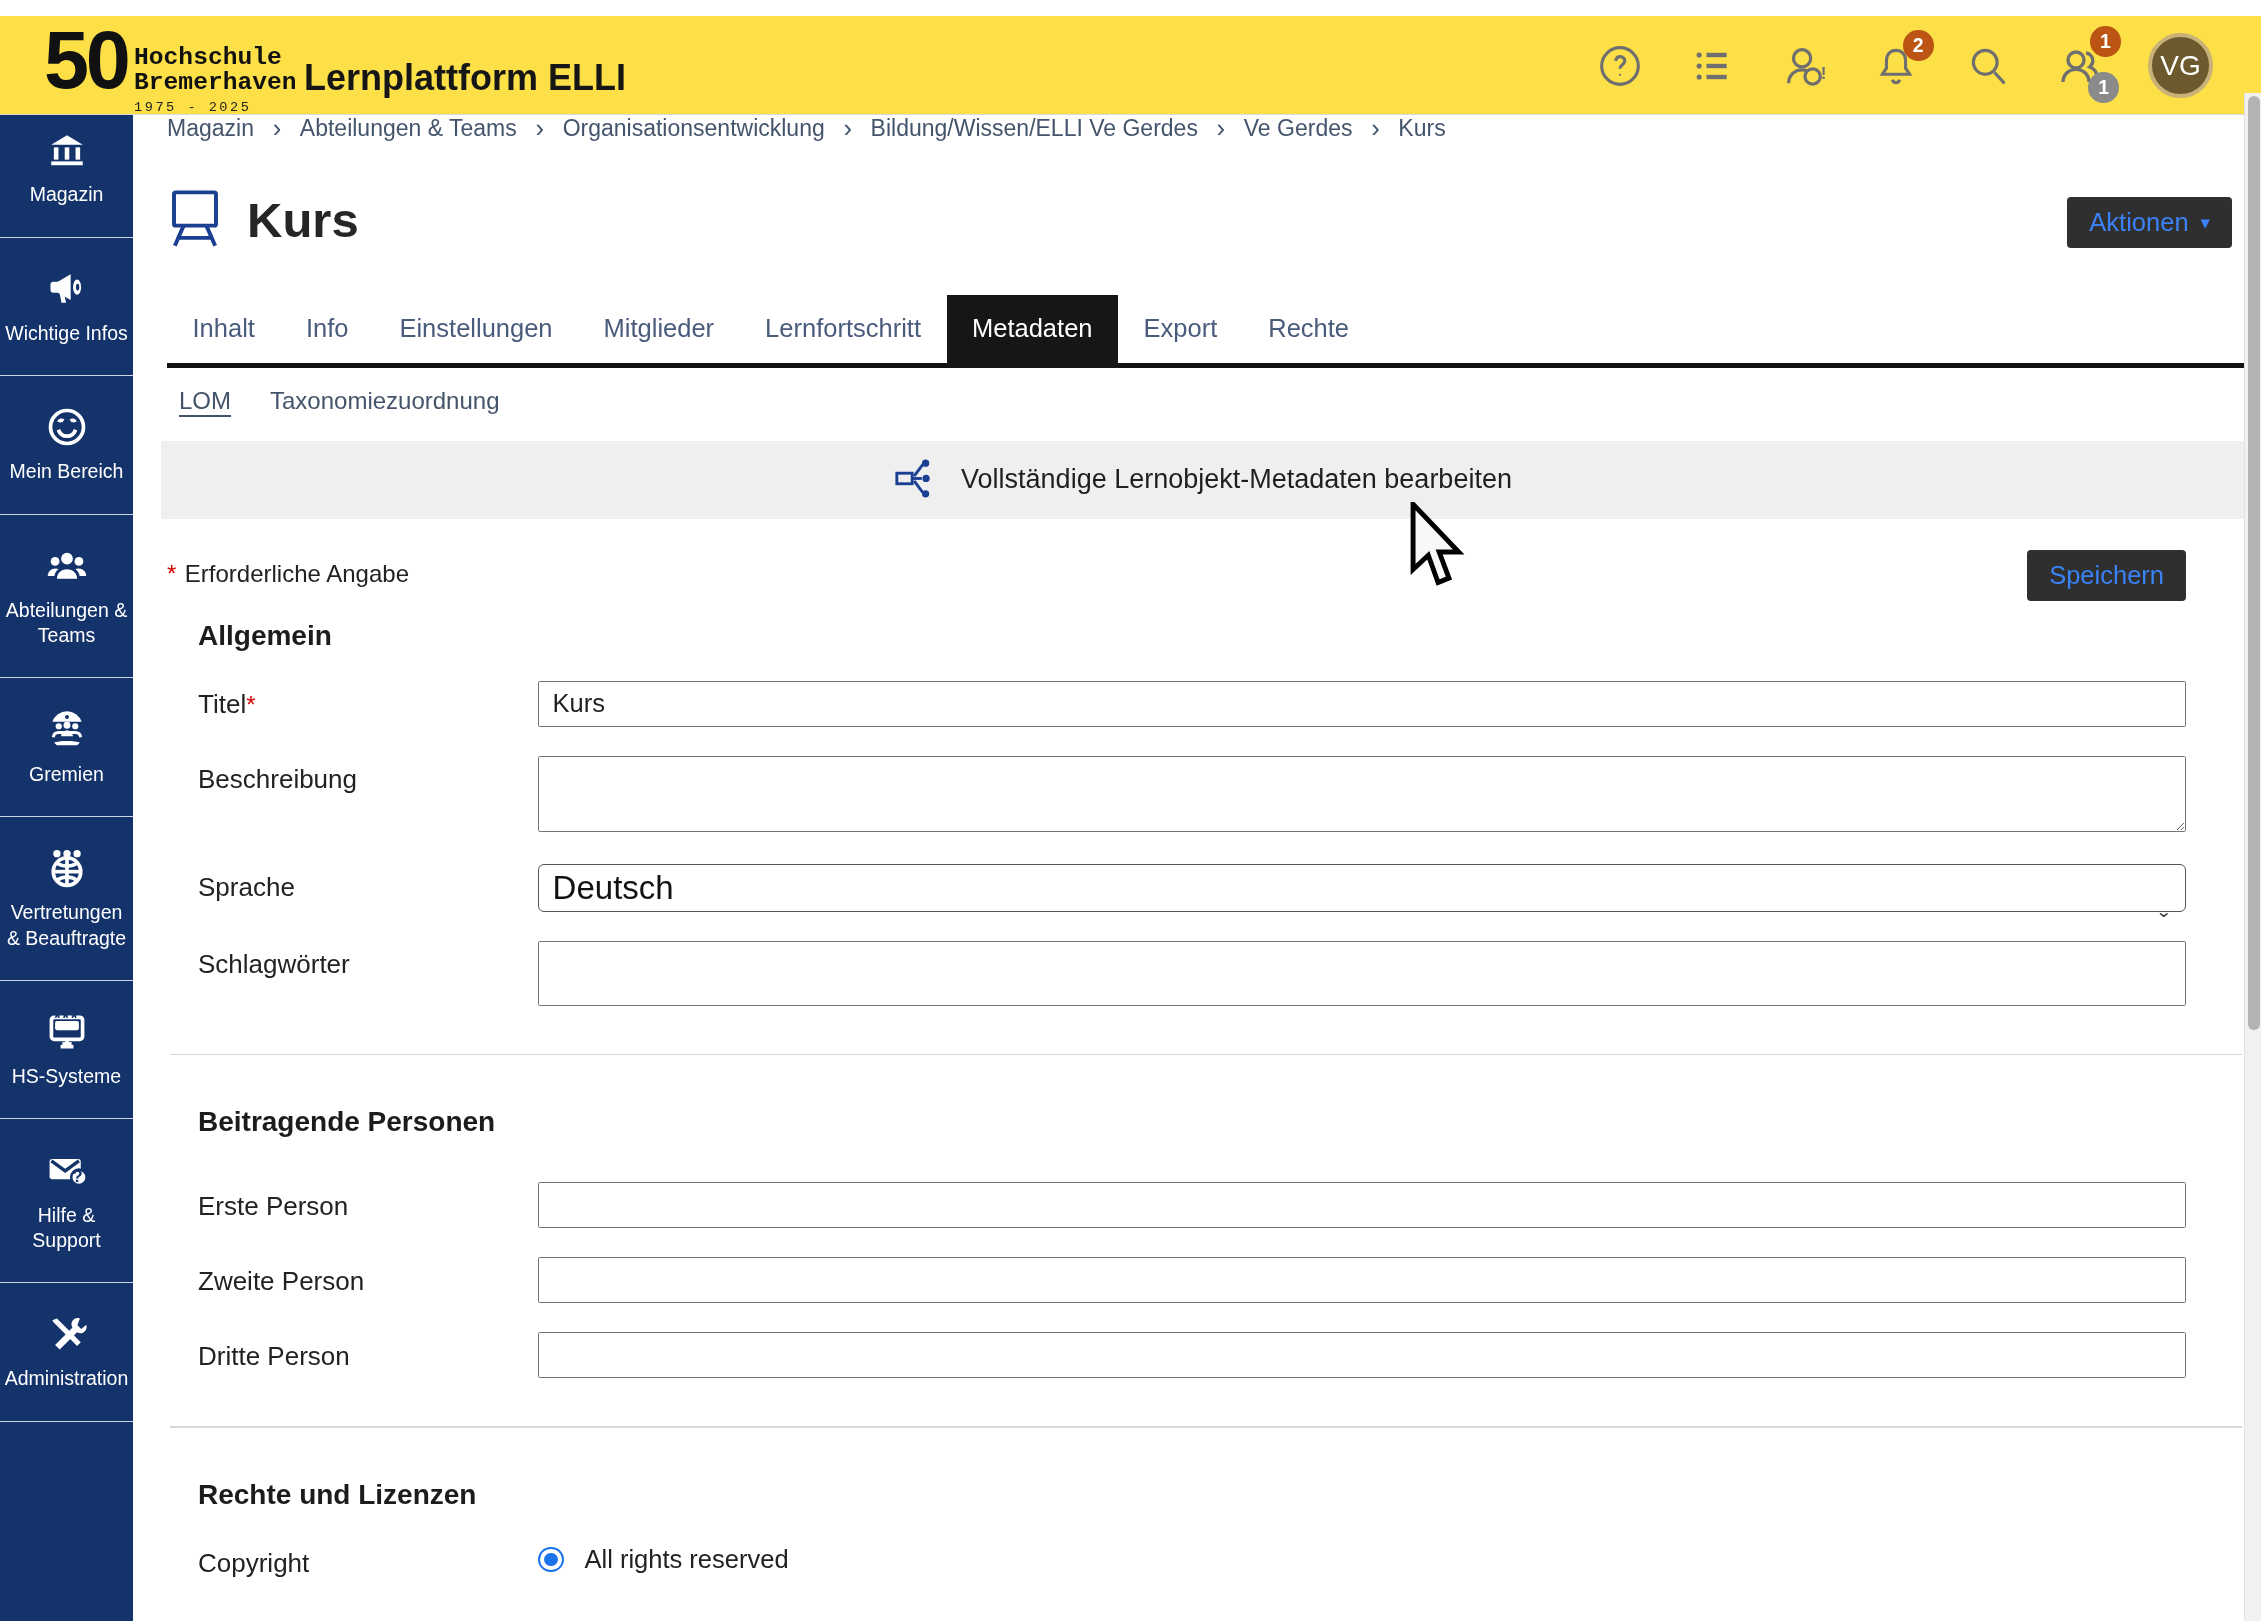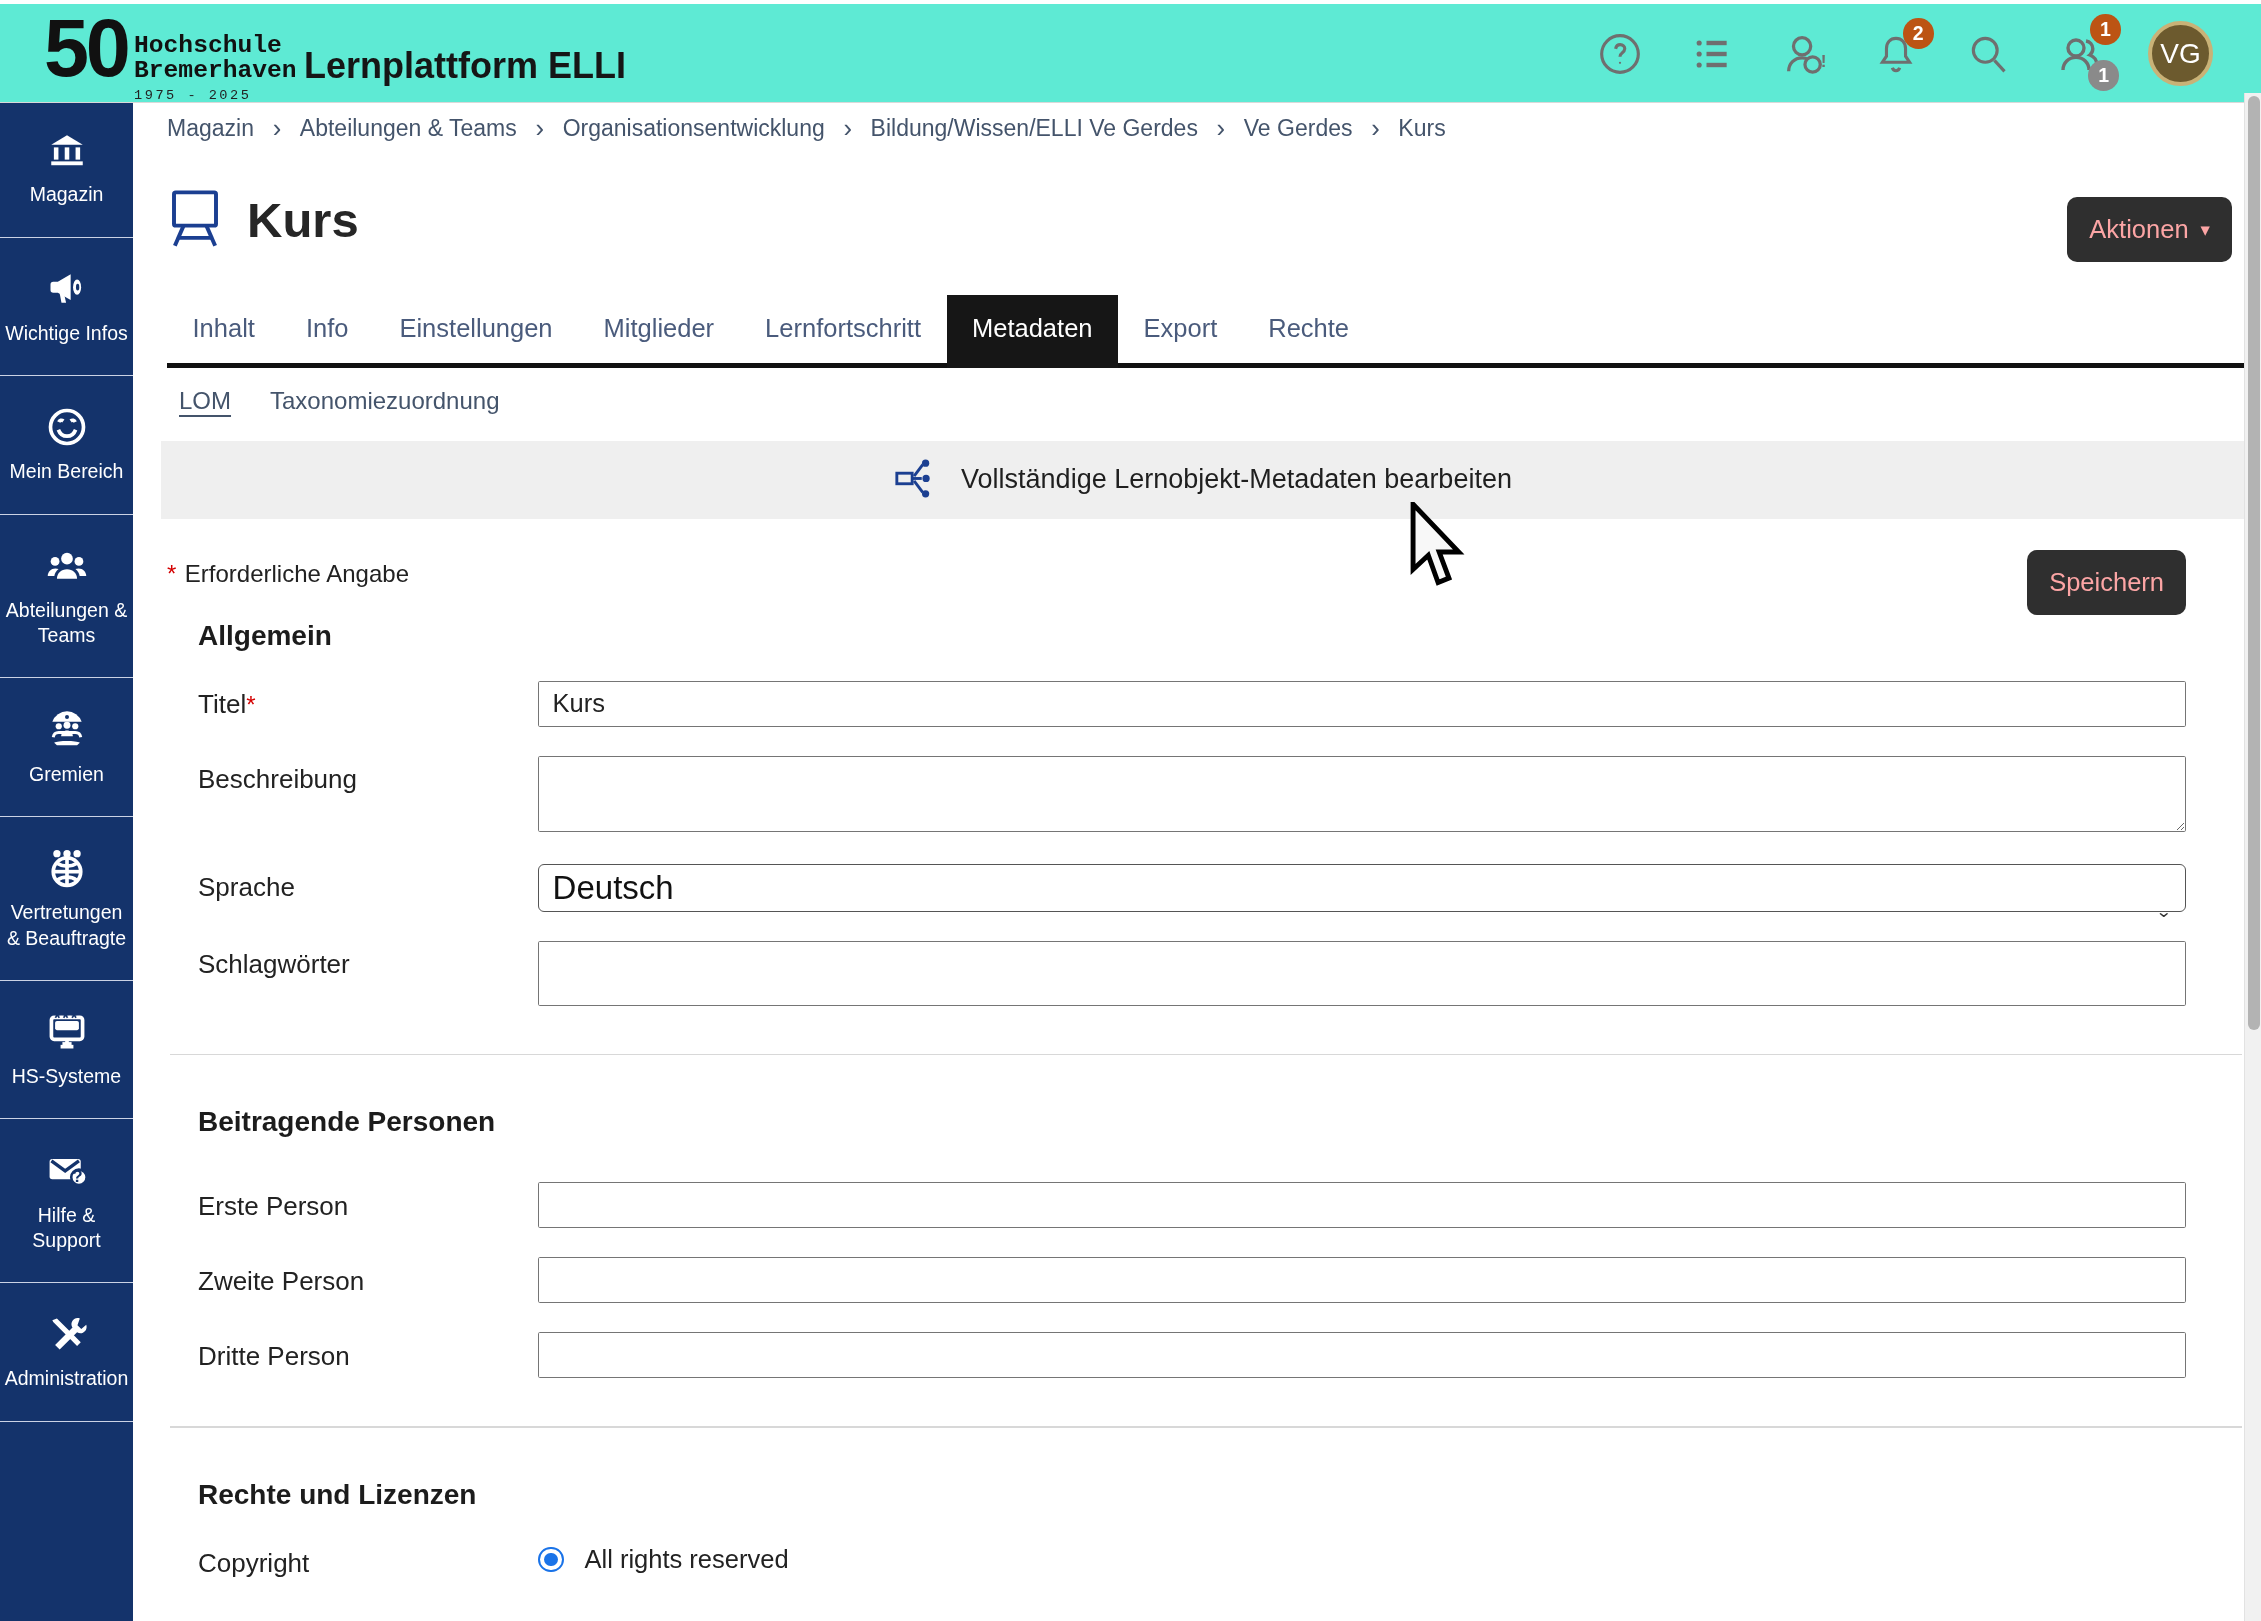--- a/index.html
+++ b/index.html
@@ -1,21 +1,21 @@
 <!DOCTYPE html>
 <html style="font-size:13.6px"><head>
 <meta charset="utf-8">
 <style>
   * { margin:0; padding:0; box-sizing:border-box; }
   html,body { width:2261px; height:1621px; overflow:hidden;
     font-family:"Liberation Sans", sans-serif; background:#fff; color:#222; }
 
   
-  #topbar { position:absolute; left:0; top:4px; width:2261px; height:99px;
-    background:#5eead4; border-bottom:1.7px solid #d9d9d9; z-index:30; }
+  #topbar { position:absolute; left:0; top:16px; width:2261px; height:99px;
+    background:#fde047; border-bottom:1.7px solid #d9d9d9; z-index:30; }
   .logo { position:absolute; left:44px; top:6.8px; display:flex; align-items:flex-start; }
   .logo-50 { font-size:81px; font-weight:800; line-height:0.92; letter-spacing:-3.4px; color:#111; }
   .logo-txt { margin-left:6.8px; margin-top:22px;font-family:Liberation Mono, monospace; }
   .logo-name { font-size:24.6px; font-weight:700; line-height:1.04; color:#111; }
   .logo-years { font-size:13.6px; letter-spacing:2.5px; color:#222; margin-top:4.2px; }
   .app-title { position:absolute; left:304px; top:0; height:123px; display:flex;
     align-items:center; font-size:36px; font-weight:700; color:#161616; }
   .top-icons { position:absolute; right:48px; top:0; height:99px;
     display:flex; align-items:center; gap:44px; }
   .tico { position:relative; width:48px; height:48px; display:flex;
@@ -56,22 +56,22 @@
 
   .breadcrumb { display:flex; align-items:center; gap:18.7px; height:59px;
     font-size:23px; color:#44546b; }
   .crumb { cursor:pointer; }
   .crumb-sep { color:#44546b; font-size:25.5px; }
 
   .title-row { display:flex; align-items:center; margin-top:15.3px; height:93px; position:relative; }
   .obj-icon { width:56px; height:63px; margin-right:24px; }
   .obj-icon svg { stroke:#1b3f91; fill:none; stroke-width:4.5; }
   .page-title { font-size:49px; font-weight:700; color:#262626; }
-  .btn-dark { background:#2f2f2f; color:#fca5a5; border:none; font-size:25.5px;
-    padding:18px 22px; border-radius:10px; cursor:pointer;
+  .btn-dark { background:#2f2f2f; color:#3b82f6; border:none; font-size:25.5px;
+    padding:11px 22px; border-radius:4px; cursor:pointer;
     font-family:"Liberation Sans", sans-serif; display:inline-flex; align-items:center; gap:12px; }
   #actions-btn { position:absolute; right:12px; top:24px; }
   .caret { font-size:18.7px; }
 
   .tabs { display:flex; margin-top:29px; border-bottom:5.1px solid #111; align-items:flex-end; }
   .tab { font-size:25.5px; color:#4a5b7c; padding:18.7px 25.5px 20.4px 25.5px; cursor:pointer; }
   .tab.active { background:#161616; color:#fff; margin-bottom:-5.1px; padding-bottom:25.5px; }
 
   .subtabs { display:flex; gap:39px; padding:18.7px 0 8.5px 12px; font-size:24px; color:#44546b; }
   .subtab { cursor:pointer; }

